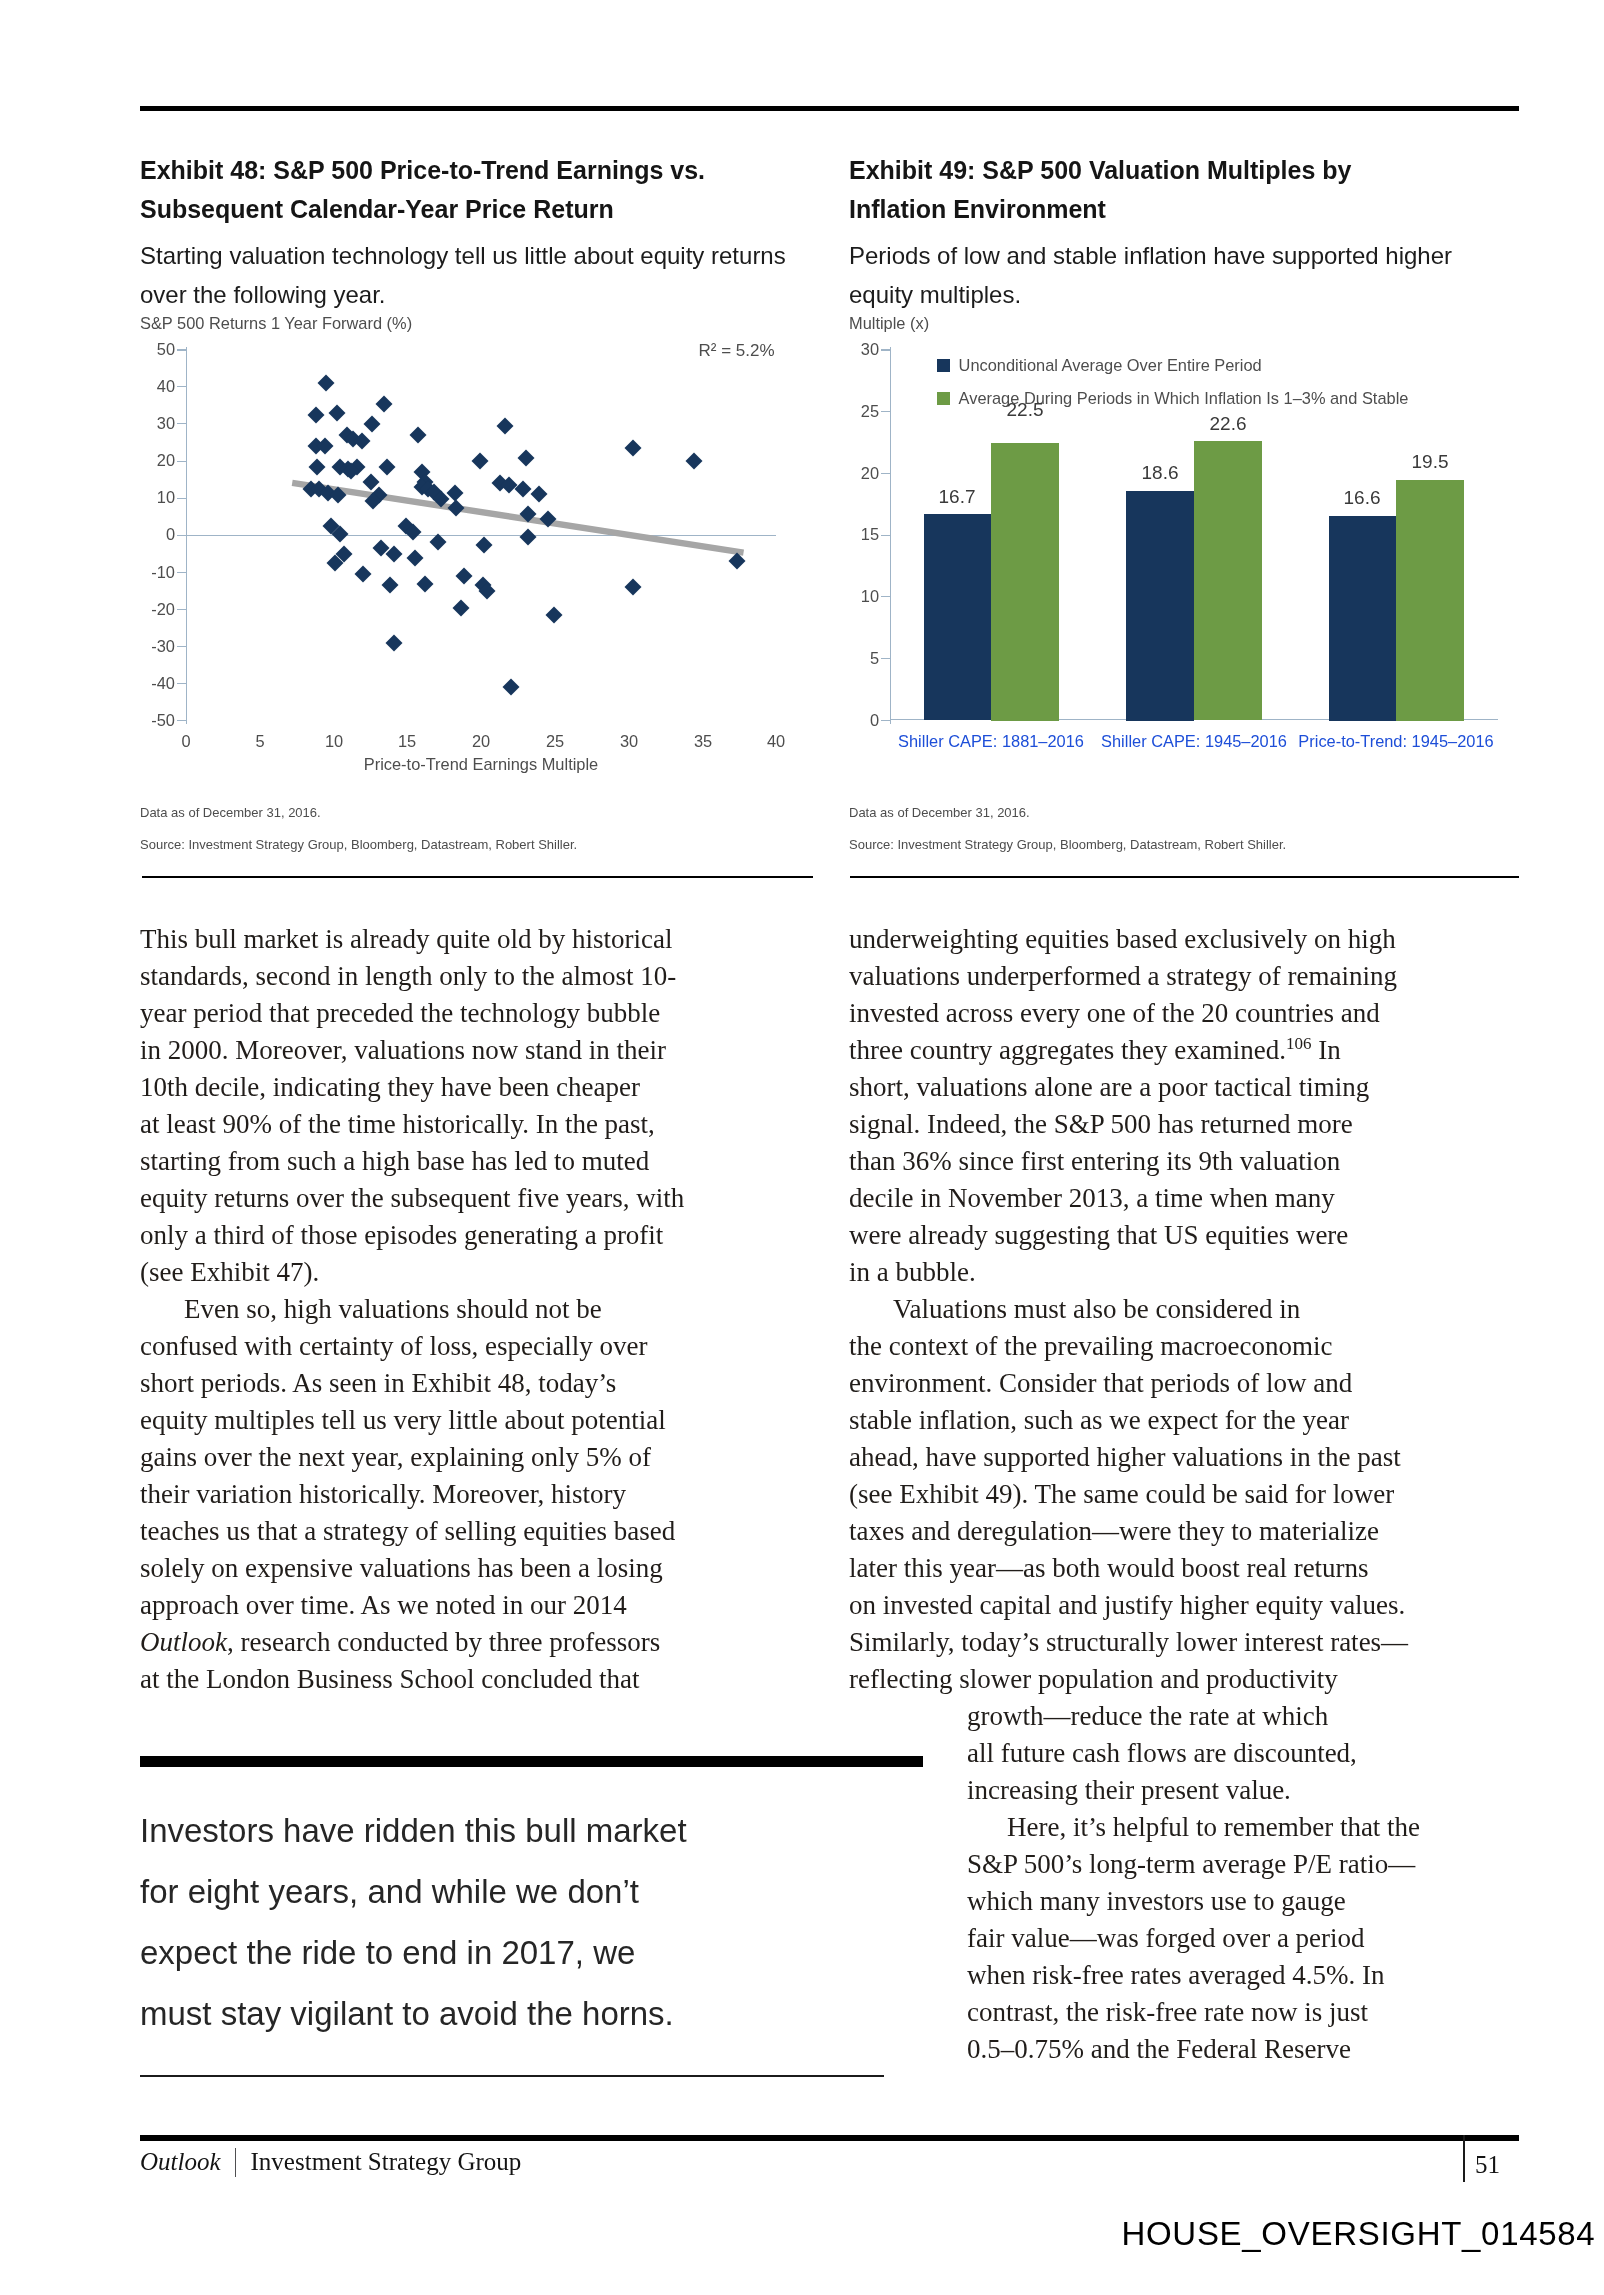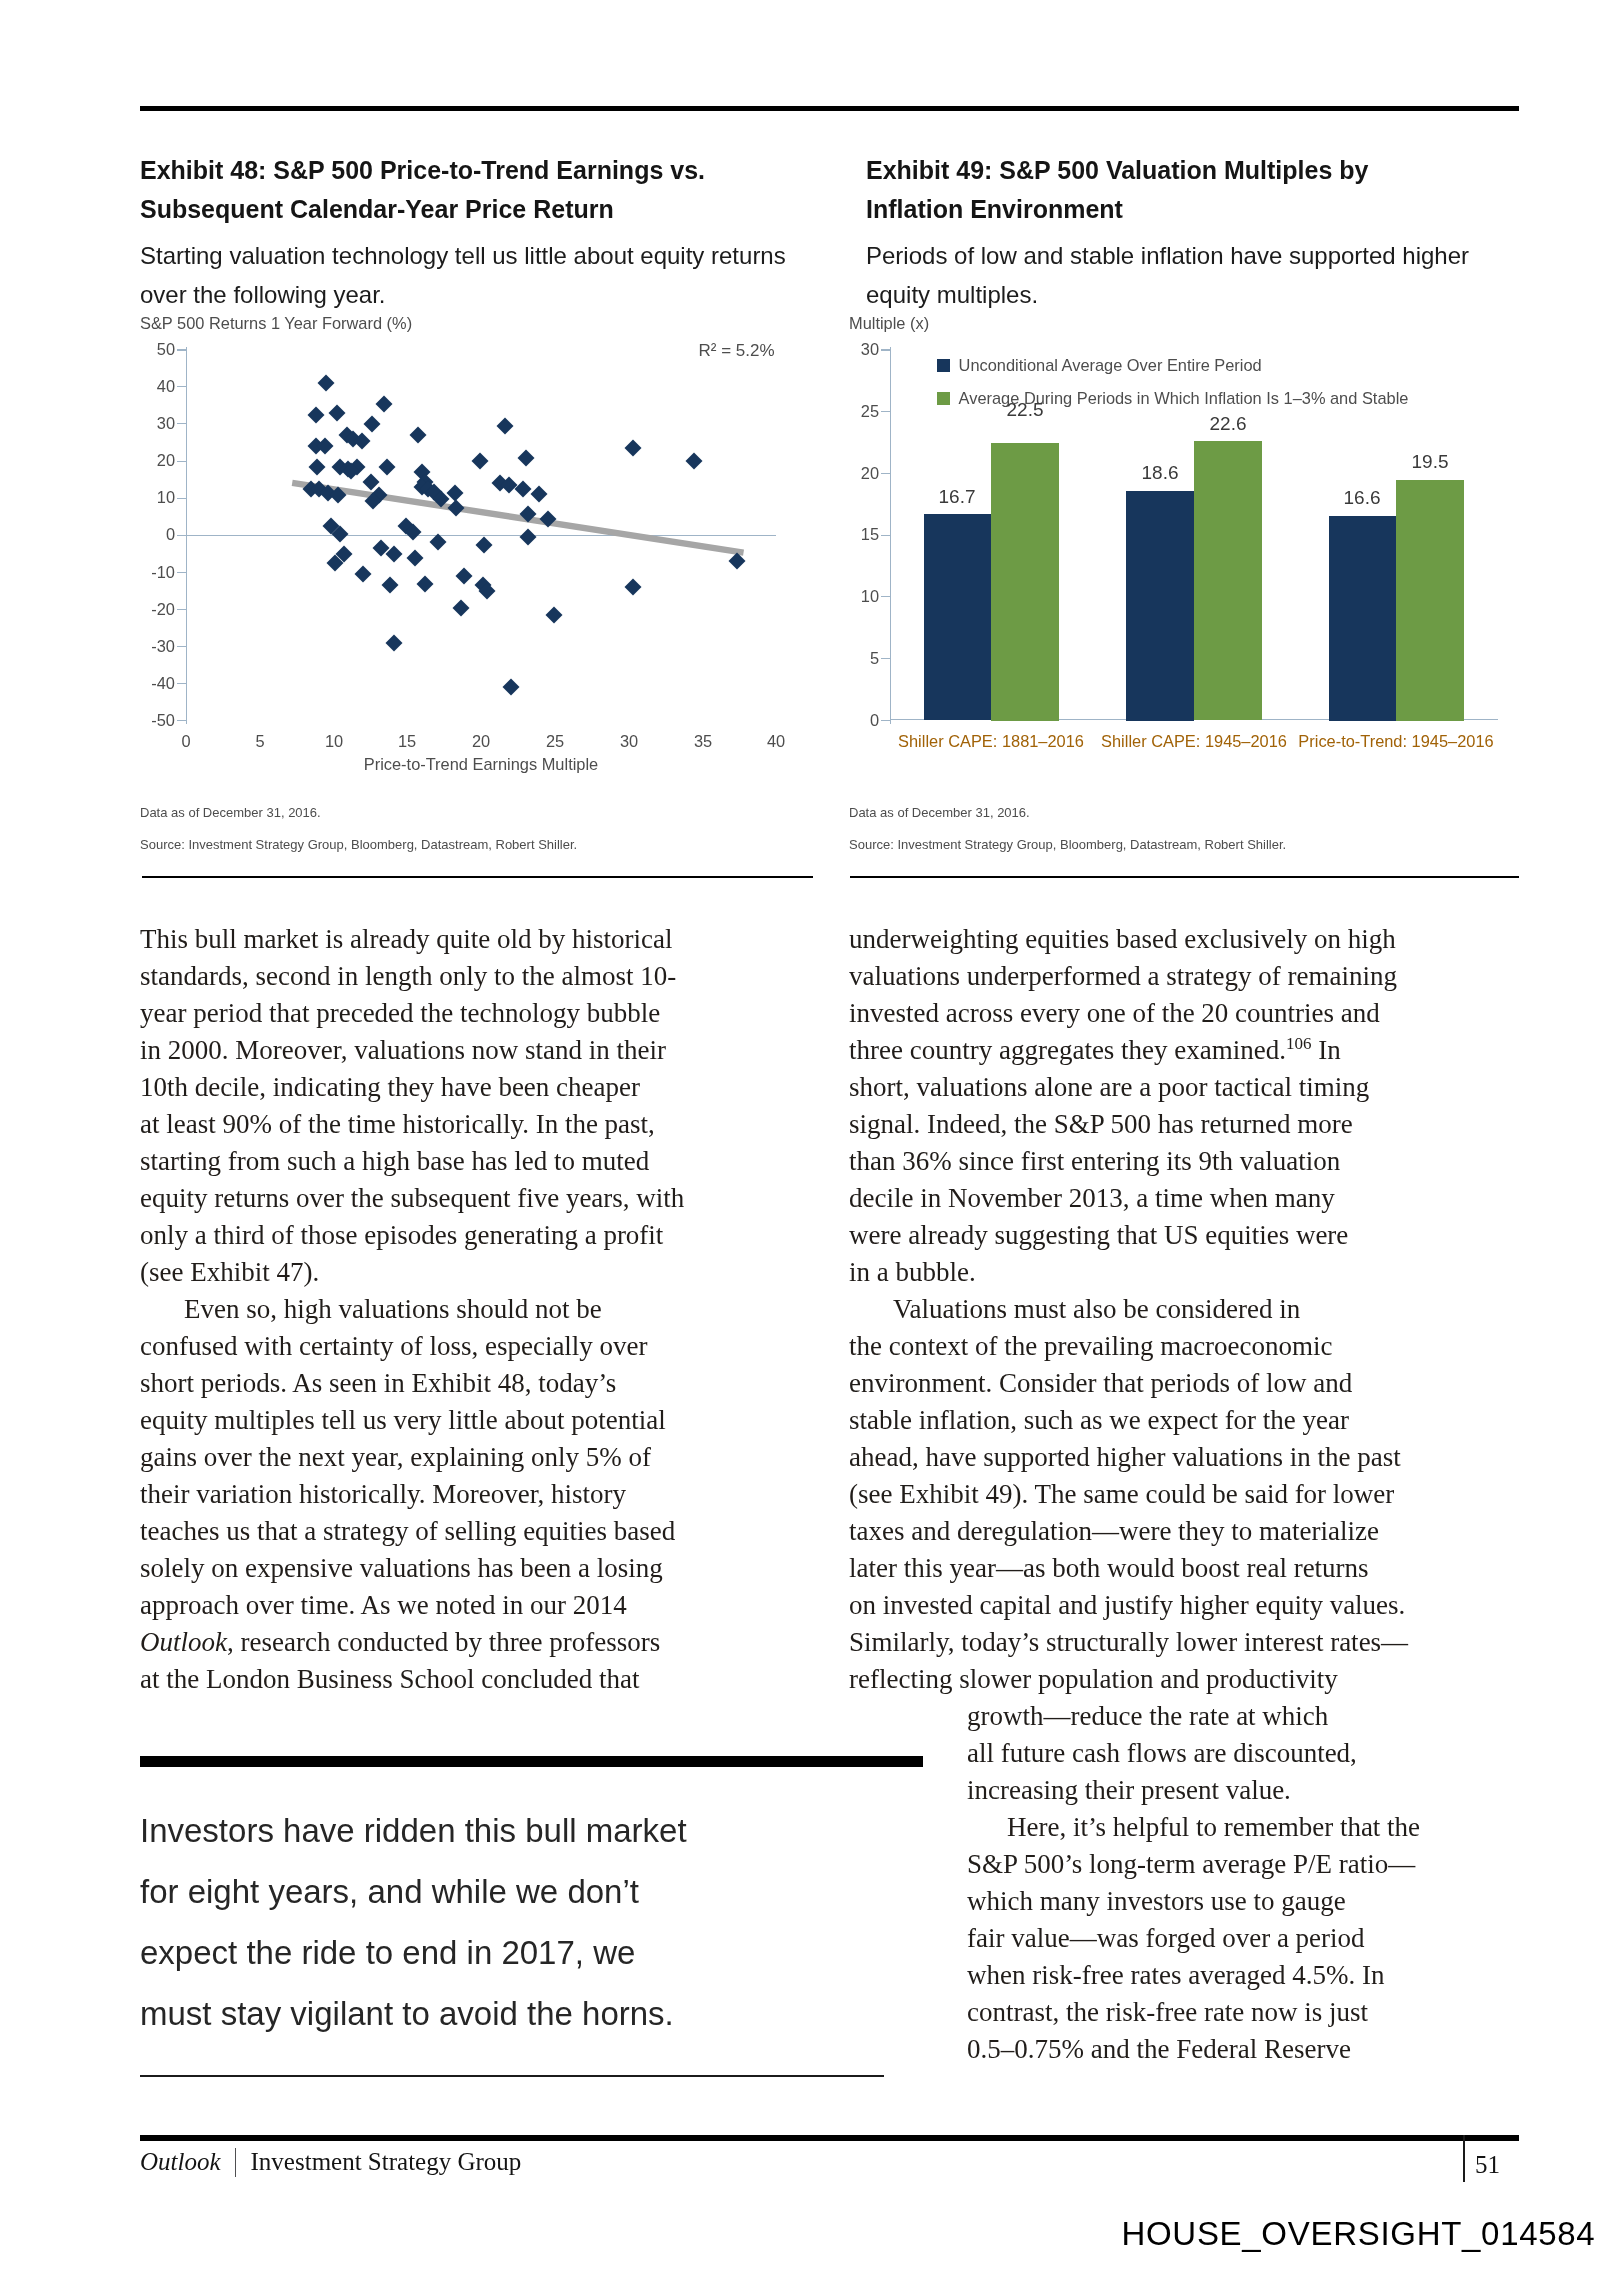--- a/index.html
+++ b/index.html
@@ -25,21 +25,21 @@
   .ytick { position:absolute; width:8.6px; height:1.4px; background:#9fb4c7; left:-8.6px; }
   .ylab  { position:absolute; left:-61px; width:50px; text-align:right; font-size:16.4px; color:#4d4d4d; }
   .xlab  { position:absolute; font-size:16.4px; color:#4d4d4d; transform:translateX(-50%); }
   .zero-line { position:absolute; left:0; height:1.4px; background:#9fb4c7; }
   .pt { position:absolute; width:12px; height:12px; transform:translate(-50%,-50%) rotate(45deg); }
   .r2 { position:absolute; right:1.4px; top:-8.6px; font-size:17px; color:#4d4d4d; }
   .xaxis-title { position:absolute; font-size:16.4px; color:#4d4d4d; text-align:center; }
   .note { position:absolute; font-size:13px; color:#4d4d4d; }
   .bar { position:absolute; }
   .valab { position:absolute; font-size:19px; color:#3a3a3a; transform:translateX(-50%); }
-  .catlab { position:absolute; font-size:16.4px; color:#a16207; transform:translateX(-50%); white-space:nowrap; }
+  .catlab { position:absolute; font-size:16.4px; color:#1d4ed8; transform:translateX(-50%); white-space:nowrap; }
   .legend-row { position:absolute; display:flex; align-items:center; gap:8.6px; }
   .swatch { width:13px; height:13px; flex:0 0 auto; }
   .legend-text { font-size:16.4px; color:#4d4d4d; white-space:nowrap; }
 
   
   .body-col { position:absolute; font-family:"Liberation Serif", serif; font-size:27px; line-height:37px; color:#211d1a; }
   .para { white-space:pre-line; }
   .indent-first { text-indent:44px; }
   .cont-indent { margin-left:118px; }
   .cont-indent.indent-first { text-indent:40px; }
@@ -68,21 +68,21 @@
 
   <div class="hrule" style="left:140px; top:106px; width:1379px; height:5px;"></div>
 
   <div class="exh" style="left:140px; top:151px;">
     <div class="exh-title">Exhibit 48: S&amp;P 500 Price-to-Trend Earnings vs.
 Subsequent Calendar-Year Price Return</div>
     <div class="exh-sub">Starting valuation technology tell us little about equity returns
 over the following year.</div>
   </div>
 
-  <div class="exh" style="left:849px; top:151px;margin-left:17px;">
+  <div class="exh" style="left:849px; top:151px;">
     <div class="exh-title">Exhibit 49: S&amp;P 500 Valuation Multiples by
 Inflation Environment</div>
     <div class="exh-sub">Periods of low and stable inflation have supported higher
 equity multiples.</div>
   </div>
 
   <div class="chart" style="left:140px; top:314px;">
     <div class="chart-toplabel">S&amp;P 500 Returns 1 Year Forward (%)</div>
     <div class="plot" id="sc-plot" style="left:46px; top:36px; width:590px; height:371px;">
       <div class="axis-v"></div>

